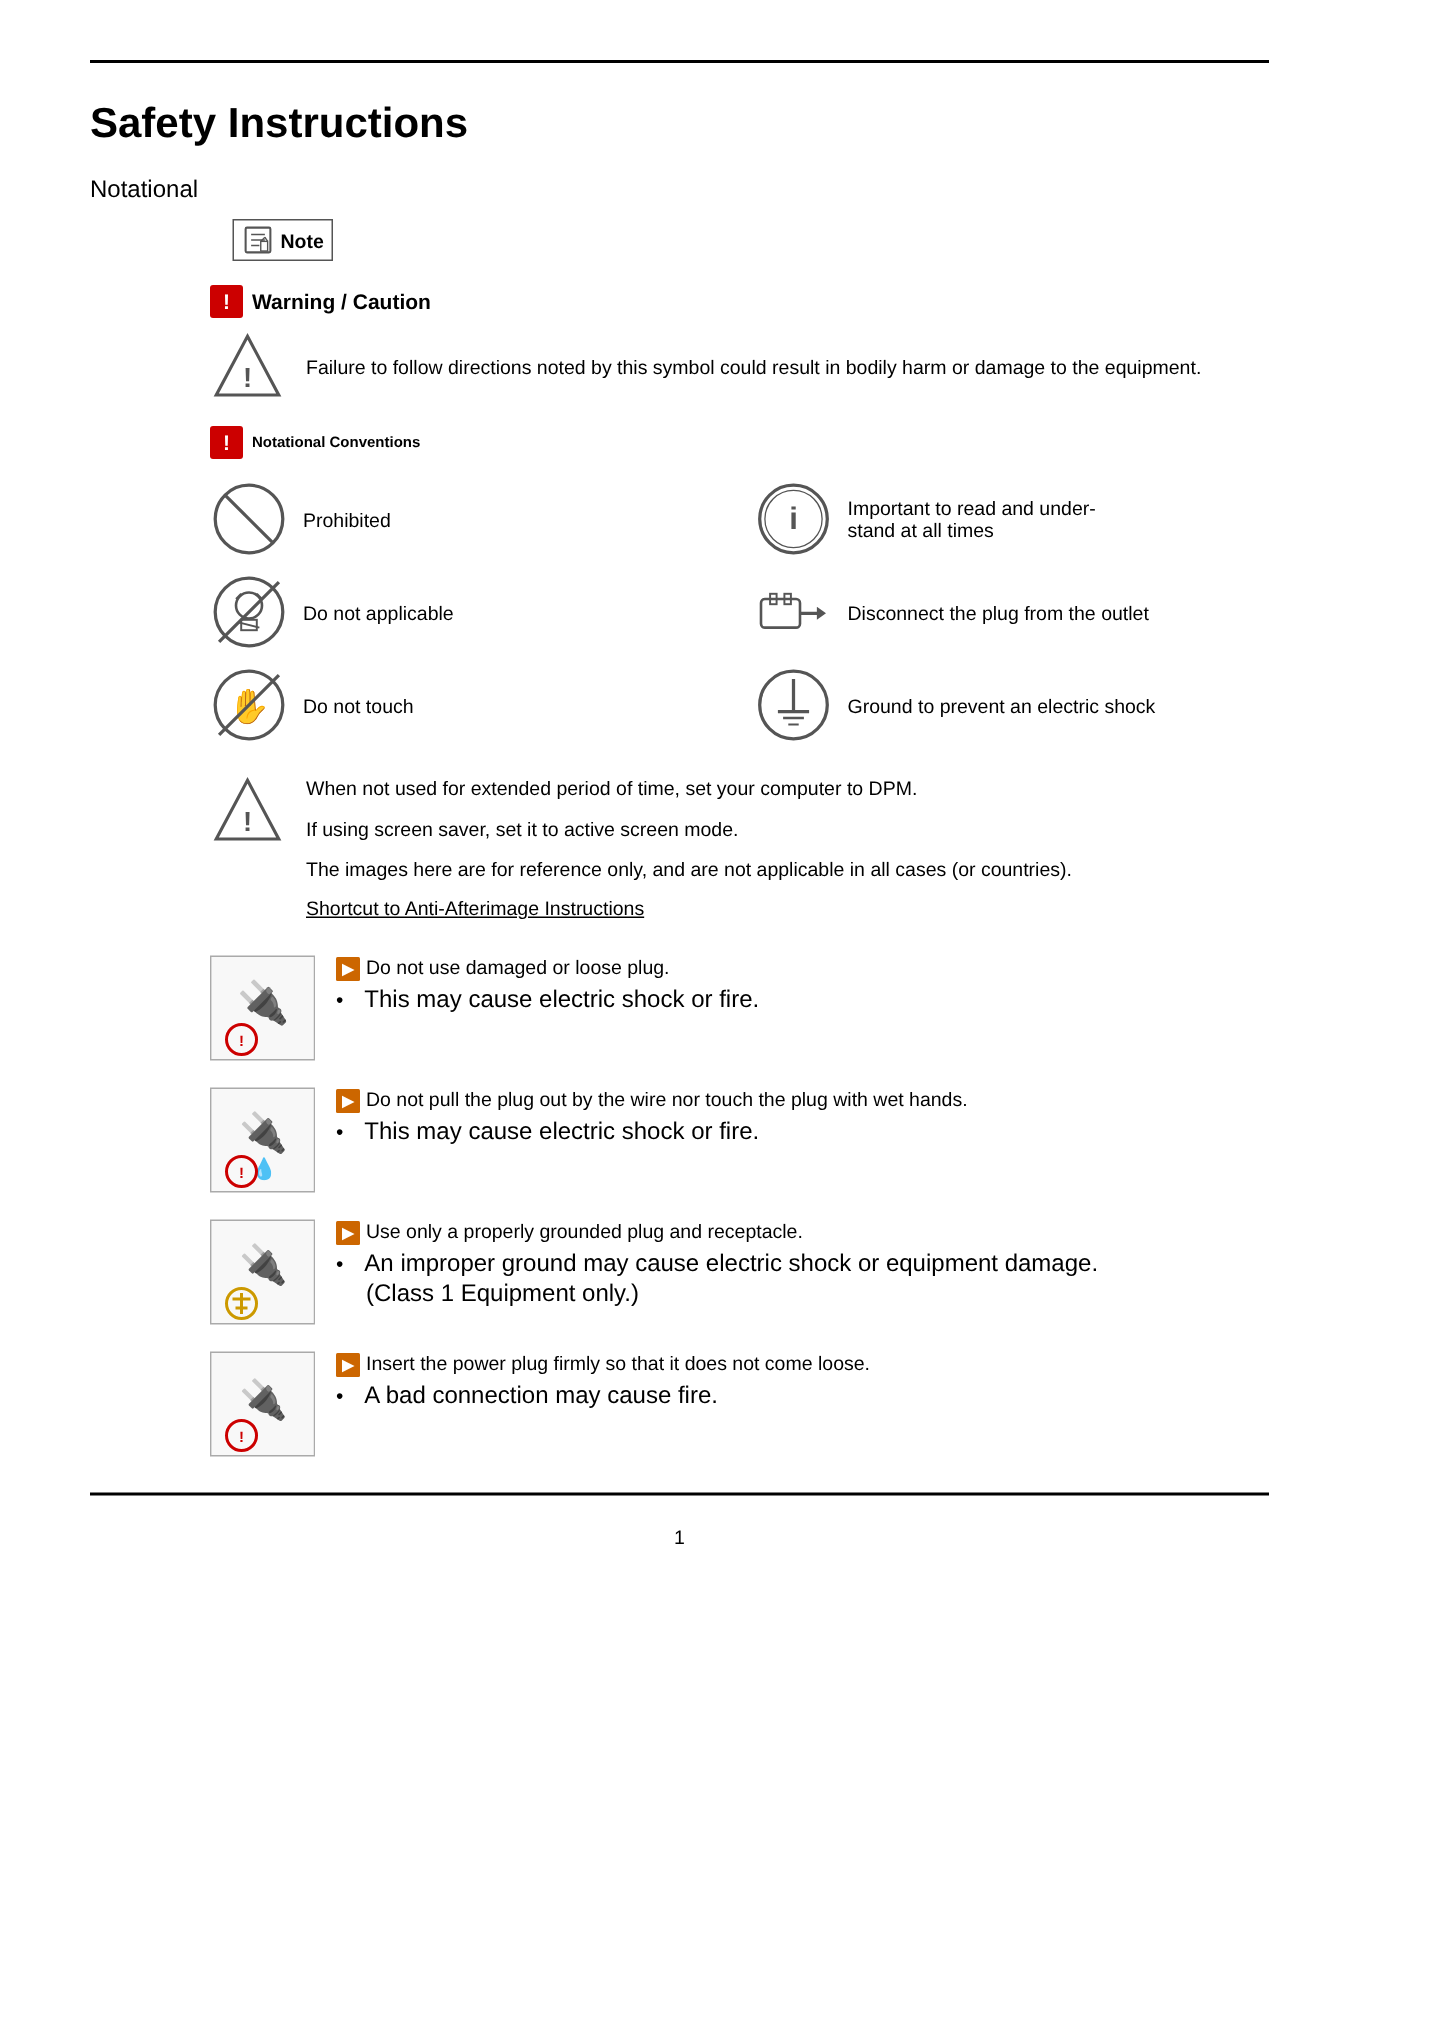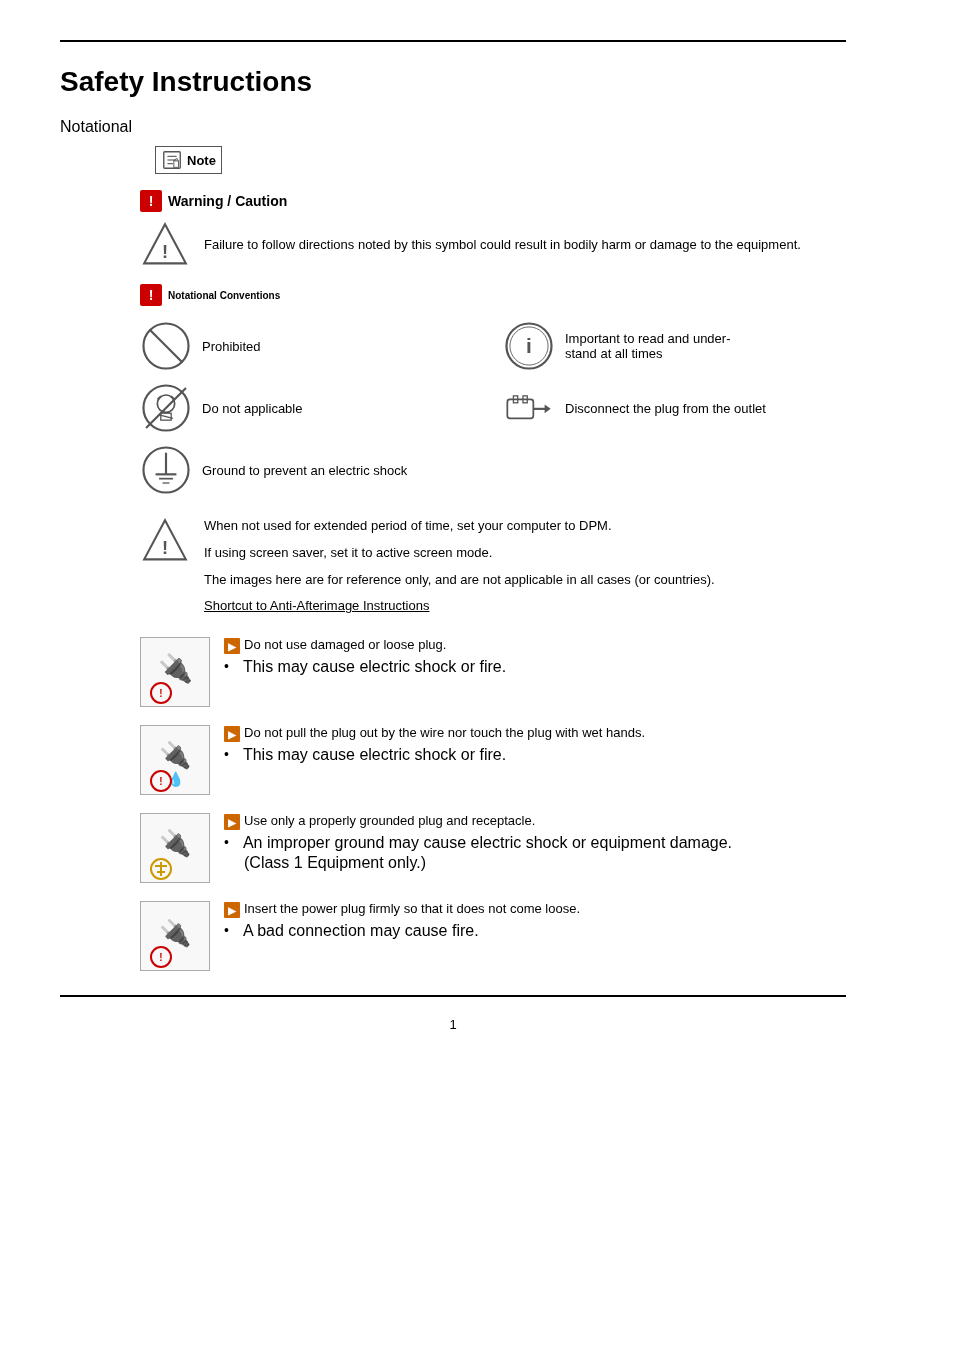--- a/index.html
+++ b/index.html
@@ -279,20 +279,28 @@
       <svg class="conv-icon" viewBox="0 0 60 60">
         <rect x="5" y="20" width="30" height="22" rx="3" fill="none" stroke="#555" stroke-width="2"></rect>
         <rect x="12" y="16" width="5" height="8" fill="none" stroke="#555" stroke-width="1.5"></rect>
         <rect x="23" y="16" width="5" height="8" fill="none" stroke="#555" stroke-width="1.5"></rect>
         <line x1="35" y1="31" x2="52" y2="31" stroke="#555" stroke-width="2.5"></line>
         <polygon points="48,26 55,31 48,36" fill="#555"></polygon>
       </svg>
       <span class="conv-text">Disconnect the plug from the outlet</span>
     </div>
 
+    <div class="conv-item">
+      <svg class="conv-icon" viewBox="0 0 60 60">
+        <circle cx="30" cy="30" r="26" fill="none" stroke="#555" stroke-width="2.5"></circle>
+        <text x="30" y="40" text-anchor="middle" font-size="26" fill="#555">✋</text>
+        <line x1="7" y1="53" x2="53" y2="7" stroke="#555" stroke-width="2.5"></line>
+      </svg>
+      <span class="conv-text">Do not touch</span>
+    </div>
 
     <div class="conv-item">
       <svg class="conv-icon" viewBox="0 0 60 60">
         <circle cx="30" cy="30" r="26" fill="none" stroke="#555" stroke-width="2.5"></circle>
         <line x1="30" y1="10" x2="30" y2="35" stroke="#555" stroke-width="2.5"></line>
         <line x1="18" y1="35" x2="42" y2="35" stroke="#555" stroke-width="2.5"></line>
         <line x1="22" y1="40" x2="38" y2="40" stroke="#555" stroke-width="2"></line>
         <line x1="26" y1="45" x2="34" y2="45" stroke="#555" stroke-width="1.5"></line>
       </svg>
       <span class="conv-text">Ground to prevent an electric shock</span>

